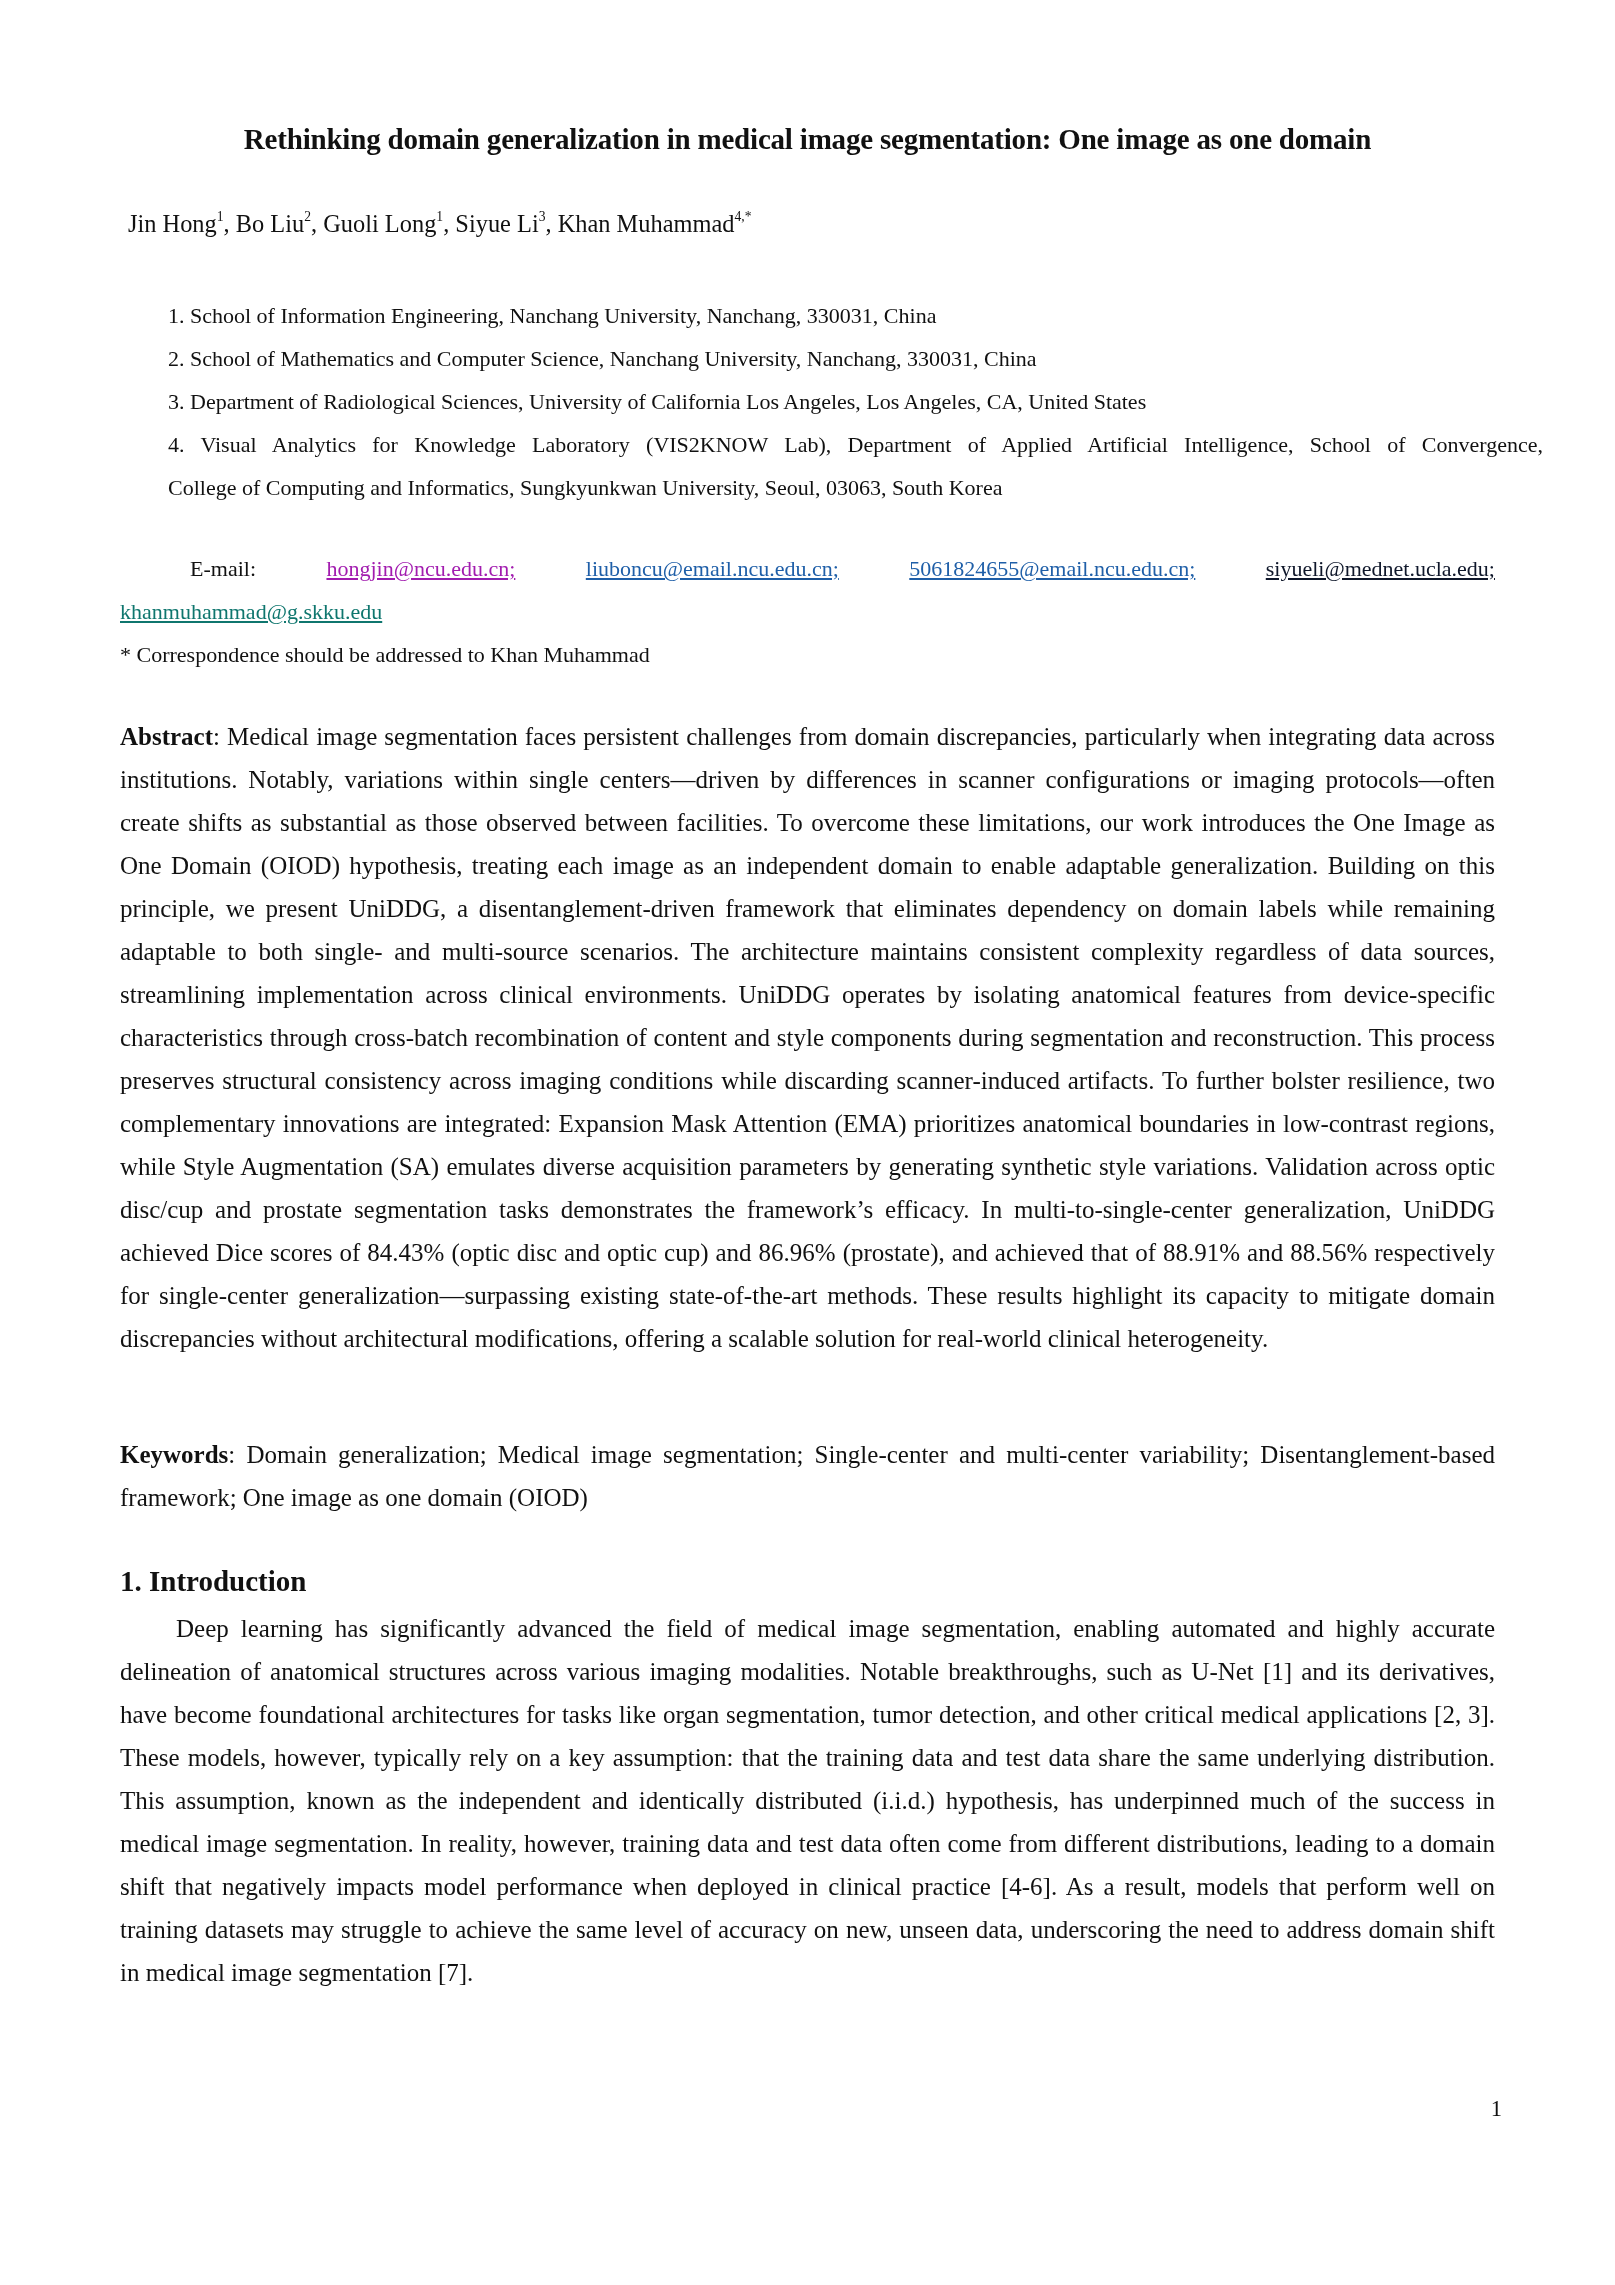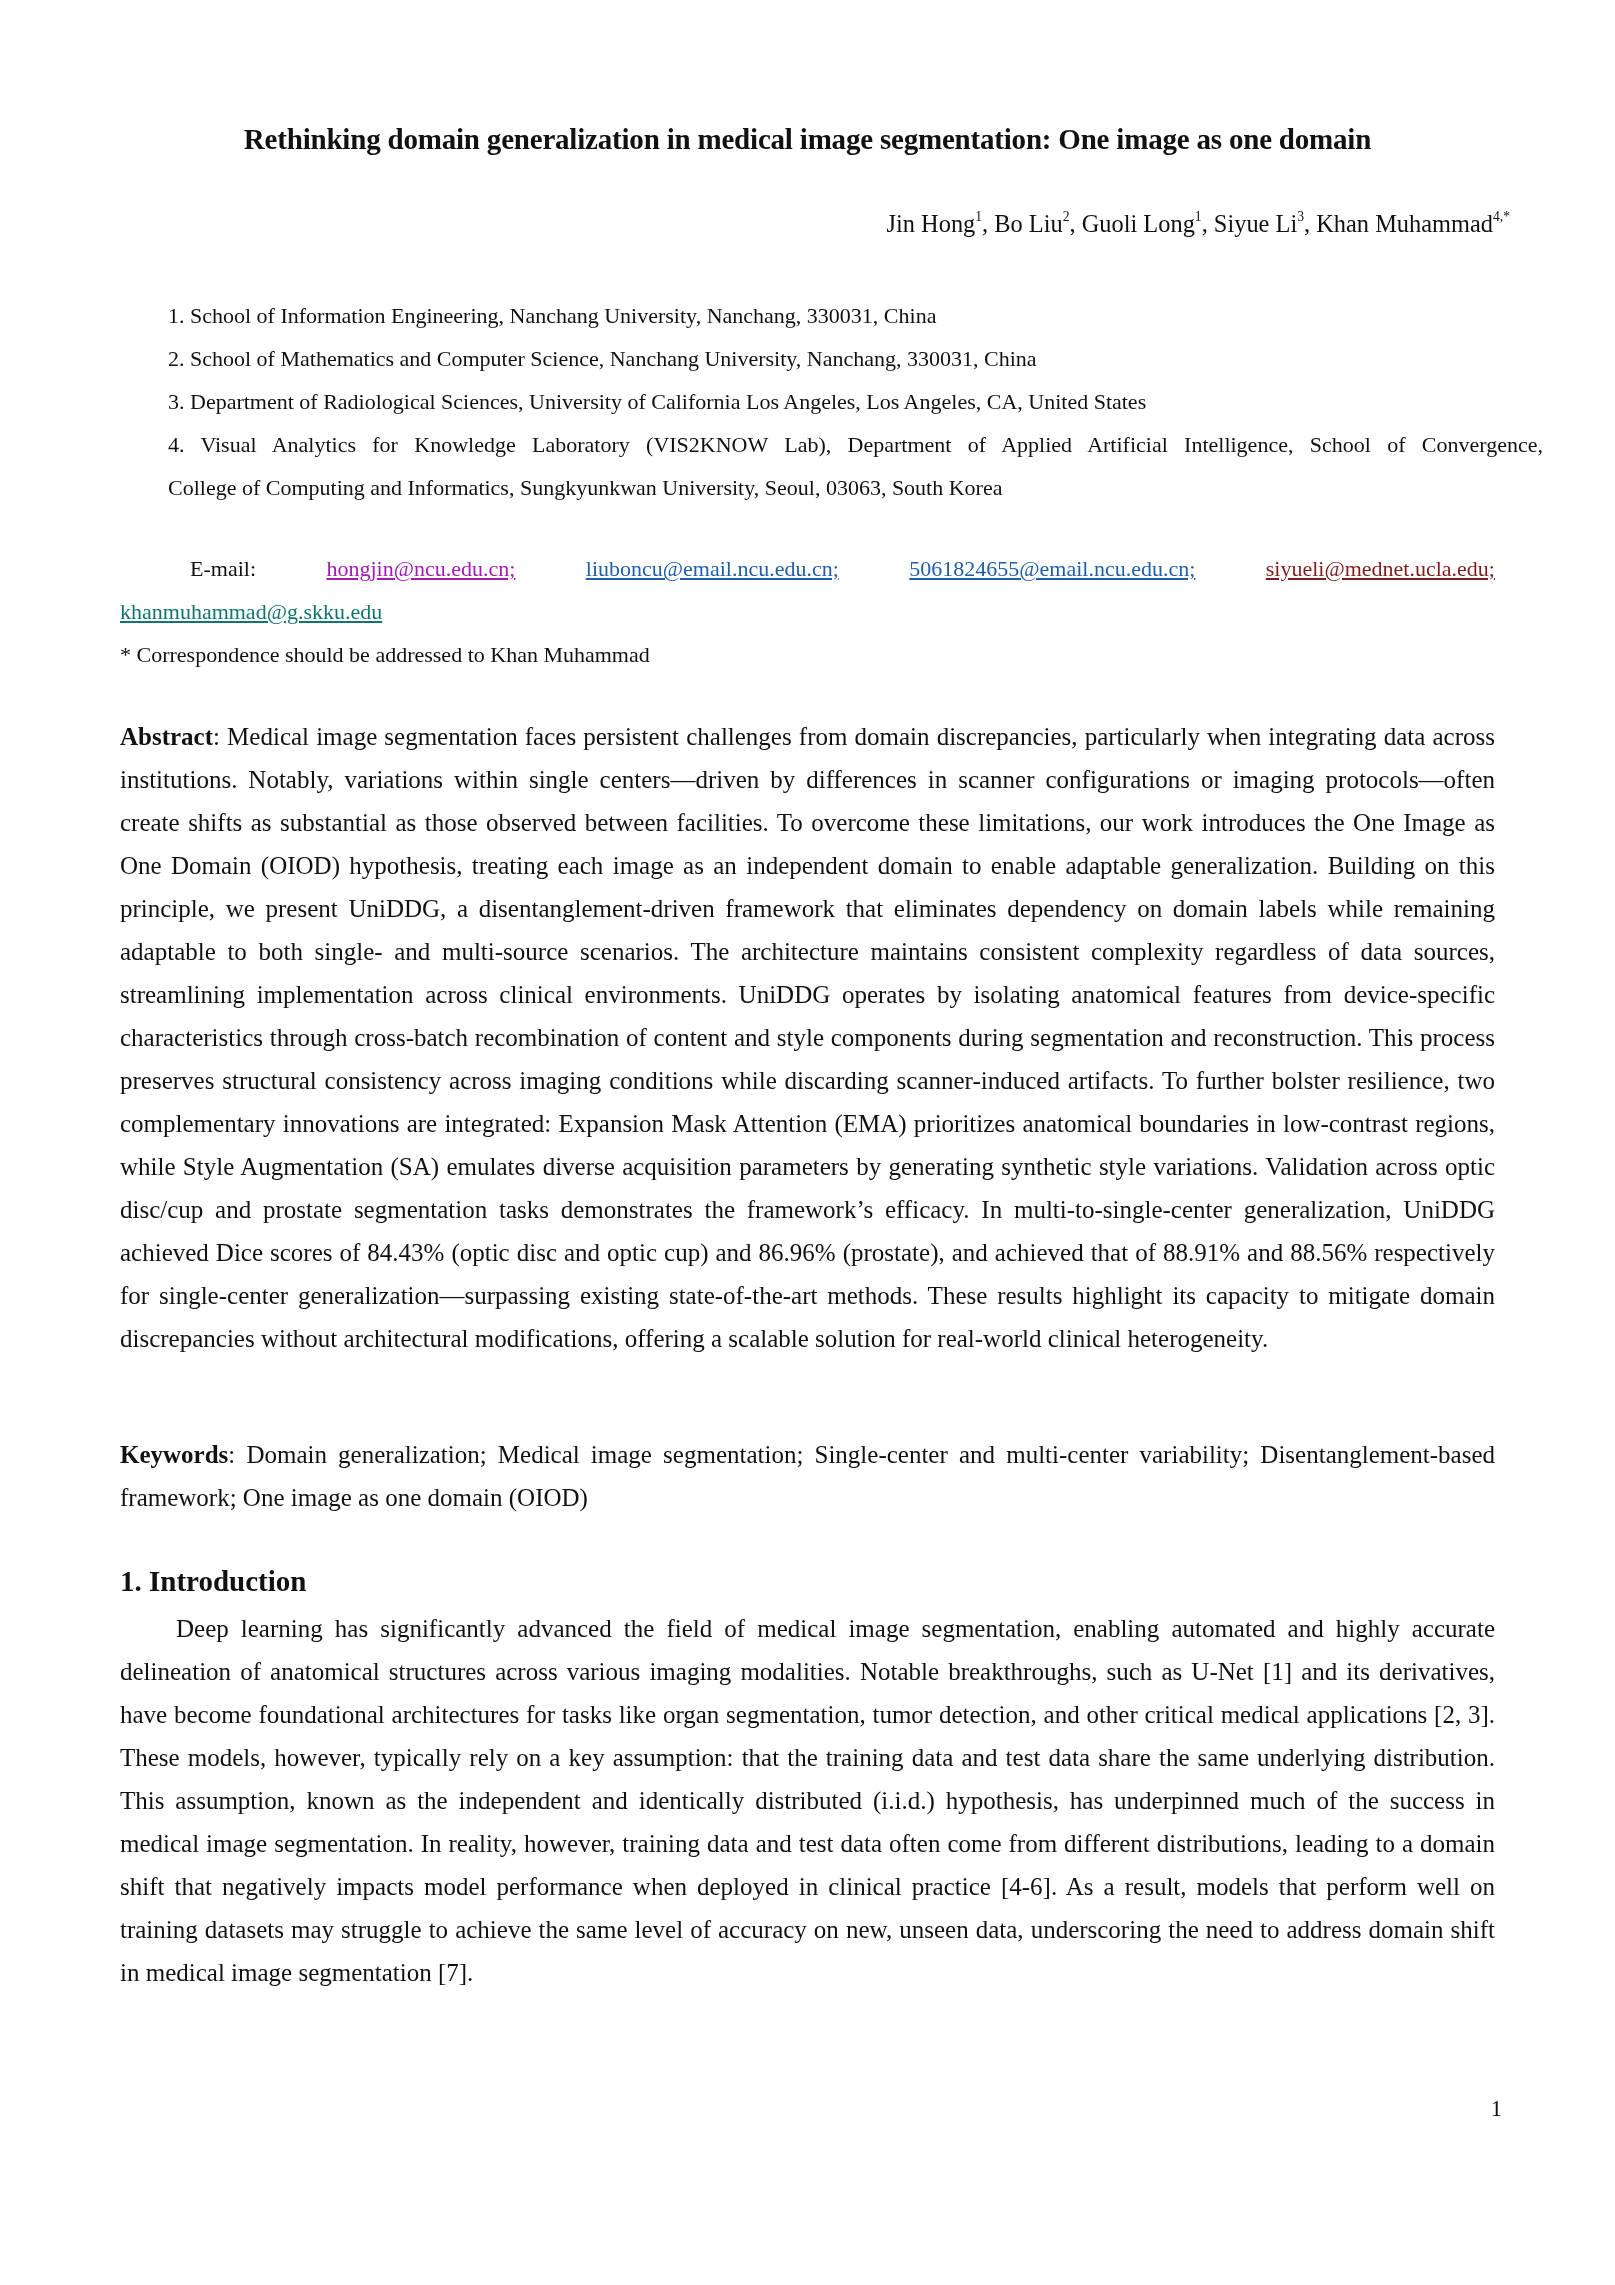--- a/index.html
+++ b/index.html
@@ -24,23 +24,23 @@
     width: 1375px;
     text-align: center;
     font-weight: bold;
     font-size: 29px;
     line-height: 36px;
     letter-spacing: -0.2px;
   }
   .authors {
     position: absolute;
     top: 208px;
-    left: 15px;
+    left: 8px;
     width: 1375px;
-    text-align: right;
+    text-align: left;
     font-size: 24.4px;
     line-height: 31px;
   }
   .authors sup { font-size: 13.6px; vertical-align: 11px; line-height: 0; }
   .affils {
     position: absolute;
     top: 294px;
     left: 0;
     width: 1375px;
     font-size: 22px;
@@ -134,21 +134,21 @@
     <div class="affil-justify">4. Visual Analytics for Knowledge Laboratory (VIS2KNOW Lab), Department of Applied Artificial Intelligence, School of Convergence,</div>
     <div class="affil">College of Computing and Informatics, Sungkyunkwan University, Seoul, 03063, South Korea</div>
   </div>
 
   <div class="emails">
     <div class="email-row">
       <span class="email-label">E-mail:</span>
       <a class="email-link" style="color: #a21caf;">hongjin@ncu.edu.cn;</a>
       <a class="email-link" style="color: rgb(31, 95, 168);">liuboncu@email.ncu.edu.cn;</a>
       <a class="email-link" style="color: rgb(31, 95, 168);">5061824655@email.ncu.edu.cn;</a>
-      <a class="email-link" style="color: #7f1d1d;">siyueli@mednet.ucla.edu;</a>
+      <a class="email-link" style="color: #0f172a;">siyueli@mednet.ucla.edu;</a>
     </div>
     <div>
       <a class="email-link" style="color: #0f766e;">khanmuhammad@g.skku.edu</a>
     </div>
     <div class="correspondence">* Correspondence should be addressed to Khan Muhammad</div>
   </div>
 
   <div class="abstract"><b>Abstract</b><span>: Medical image segmentation faces persistent challenges from domain discrepancies, particularly when integrating data across institutions. Notably, variations within single centers—driven by differences in scanner configurations or imaging protocols—often create shifts as substantial as those observed between facilities. To overcome these limitations, our work introduces the One Image as One Domain (OIOD) hypothesis, treating each image as an independent domain to enable adaptable generalization. Building on this principle, we present UniDDG, a disentanglement-driven framework that eliminates dependency on domain labels while remaining adaptable to both single- and multi-source scenarios. The architecture maintains consistent complexity regardless of data sources, streamlining implementation across clinical environments.  UniDDG operates by isolating anatomical features from device-specific characteristics through cross-batch recombination of content and style components during segmentation and reconstruction. This process preserves structural consistency across imaging conditions while discarding scanner-induced artifacts. To further bolster resilience, two complementary innovations are integrated: Expansion Mask Attention (EMA) prioritizes anatomical boundaries in low-contrast regions, while Style Augmentation (SA) emulates diverse acquisition parameters by generating synthetic style variations. Validation across optic disc/cup and prostate segmentation tasks demonstrates the framework’s efficacy. In multi-to-single-center generalization, UniDDG achieved Dice scores of 84.43% (optic disc and optic cup) and 86.96% (prostate), and achieved that of 88.91% and 88.56% respectively for single-center generalization—surpassing existing state-of-the-art methods. These results highlight its capacity to mitigate domain discrepancies without architectural modifications, offering a scalable solution for real-world clinical heterogeneity.</span></div>
 
   <div class="keywords"><b>Keywords</b><span>: Domain generalization; Medical image segmentation; Single-center and multi-center variability; Disentanglement-based framework; One image as one domain (OIOD)</span></div>

